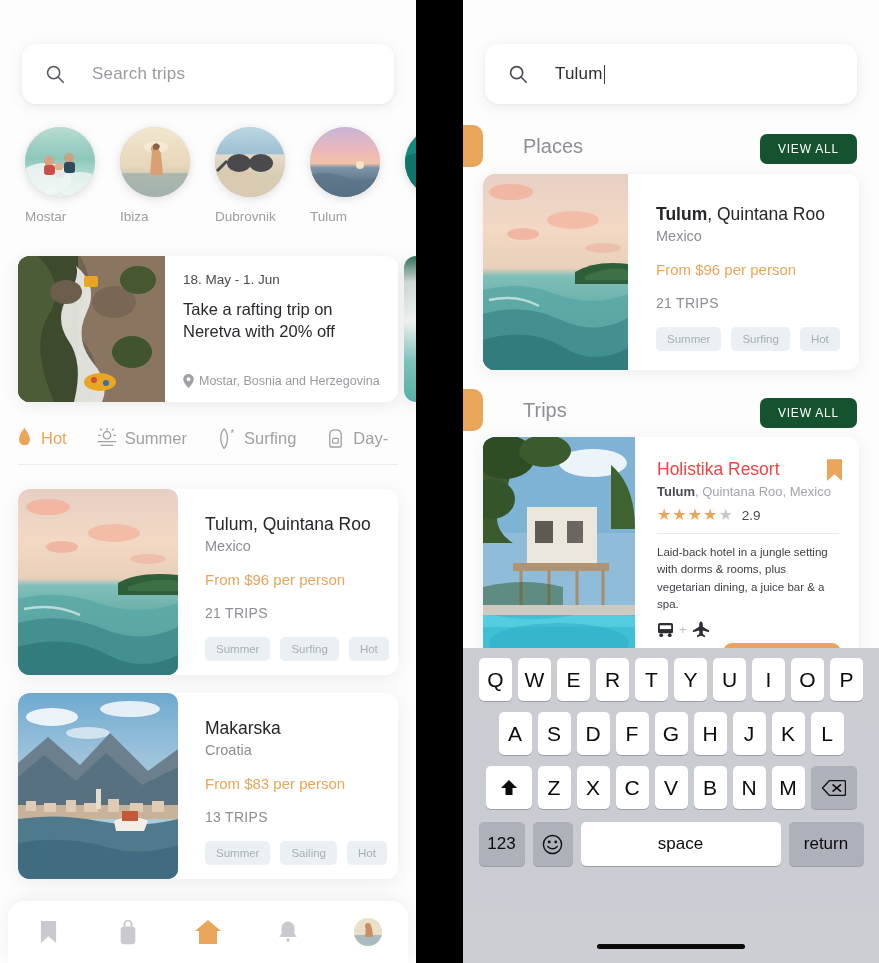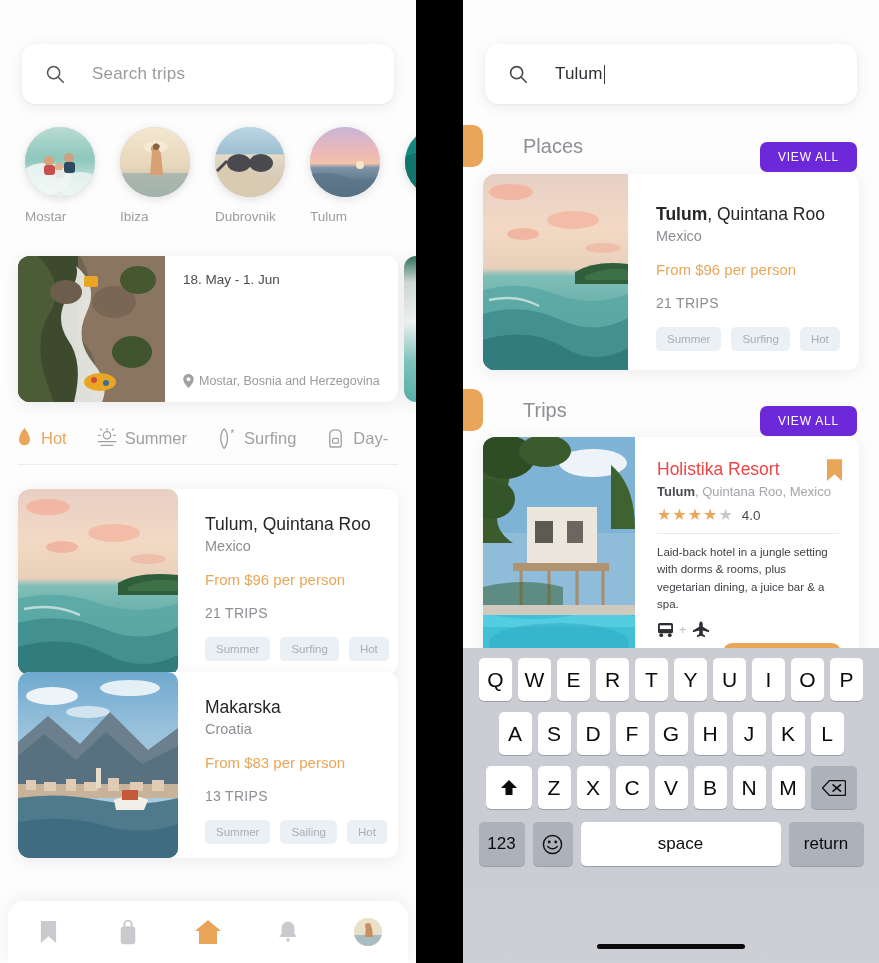--- a/index.html
+++ b/index.html
@@ -102,22 +102,22 @@
   }
   .navitem { width:44px; height:38px; display:flex; align-items:center; justify-content:center; }
 
   
   .right-bg { position:absolute; inset:0; background:#fdfdfd; }
 
   .sec-head { position:absolute; left:0; width:416px; height:40px;
               display:flex; align-items:center; }
   .sec-title { margin-left:60px; font-size:20px; color:#8e8e94; }
   .viewall {
-    position:absolute; right:22px; top:16px; height:30px; padding:0 18px;
-    background:#6d28d9; color:#fff; border-radius:7px;
+    position:absolute; right:22px; top:8px; height:30px; padding:0 18px;
+    background:#14532d; color:#fff; border-radius:7px;
     font-size:12px; letter-spacing:.8px; display:flex; align-items:center;margin-left:37px;
   }
   .orange-peek {
     position:absolute; left:-18px; width:38px; height:42px;
     background:#E9A65A; border-radius:10px;
   }
 
   .rcard {
     position:absolute; left:20px; width:376px;
     background:#fff; border-radius:12px;
@@ -320,20 +320,21 @@
             <ellipse cx="114" cy="96" rx="20" ry="16" fill="#40542f"></ellipse>
             <ellipse cx="120" cy="24" rx="18" ry="14" fill="#46582f"></ellipse>
             <ellipse cx="82" cy="126" rx="16" ry="9" fill="#e8a623"></ellipse>
             <circle cx="76" cy="124" r="3" fill="#d14c3a"></circle>
             <circle cx="88" cy="127" r="3" fill="#3c6fa0"></circle>
             <rect x="66" y="20" width="14" height="11" rx="2" fill="#e8a623"></rect>
           </svg>
         </div>
         <div class="promo-body">
           <div class="promo-date">18. May - 1. Jun</div>
+          <div class="promo-title">Take a rafting trip on Neretva with 20% off</div>
           <div class="promo-loc">
             <svg width="11" height="14" viewBox="0 0 12 16">
               <path d="M6 0C2.7 0 0 2.7 0 6c0 4.4 6 10 6 10s6-5.6 6-10c0-3.3-2.7-6-6-6zm0 8.2A2.2 2.2 0 1 1 6 3.8a2.2 2.2 0 0 1 0 4.4z" fill="#a0a0a5"></path>
             </svg>
             <span>Mostar, Bosnia and Herzegovina</span>
           </div>
         </div>
       </div>
 
       <div class="tabs">
@@ -406,21 +407,21 @@
           <div class="tc-price">From $96 per person</div>
           <div class="tc-trips">21 TRIPS</div>
           <div class="chips">
             <span class="chip">Summer</span>
             <span class="chip">Surfing</span>
             <span class="chip">Hot</span>
           </div>
         </div>
       </div>
 
-      <div class="tripcard" style="top:672px">
+      <div class="tripcard" style="top:693px">
         <div class="tc-img">
           <svg class="img" viewBox="0 0 160 186" preserveAspectRatio="xMidYMid slice">
             <defs>
                 <linearGradient id="t2" x1="0" y1="0" x2="0" y2="1">
               <stop offset="0%" stop-color="#6fa9cf"></stop>
                   <stop offset="34%" stop-color="#9cc3dc"></stop>
               <stop offset="100%" stop-color="#b8d2e0"></stop>
                 </linearGradient>
               </defs>
             <rect width="160" height="186" fill="url(#t2)"></rect>
@@ -595,21 +596,21 @@
           <div class="rt-title">Holistika Resort</div>
           <div class="rt-sub">
             <b>Tulum</b><span>, Quintana Roo, Mexico</span>
           </div>
           <div class="stars">
             <span class="star">★</span>
             <span class="star">★</span>
             <span class="star">★</span>
             <span class="star">★</span>
             <span class="star off">★</span>
-            <span class="rating-num">4.0</span>
+            <span class="rating-num">2.9</span>
           </div>
           <div class="rt-rule"></div>
           <div class="rt-desc">Laid-back hotel in a jungle setting with dorms &amp; rooms, plus vegetarian dining, a juice bar &amp; a spa.</div>
           <div class="rt-transport">
             <svg width="17" height="16" viewBox="0 0 18 17">
               <rect x="1" y="1" width="16" height="11" rx="2" fill="#2d2d33"></rect>
               <rect x="3" y="3.5" width="12" height="4" fill="#ffffff"></rect>
               <circle cx="4.5" cy="14" r="2" fill="#2d2d33"></circle>
                 <circle cx="13.5" cy="14" r="2" fill="#2d2d33"></circle>
             </svg>

